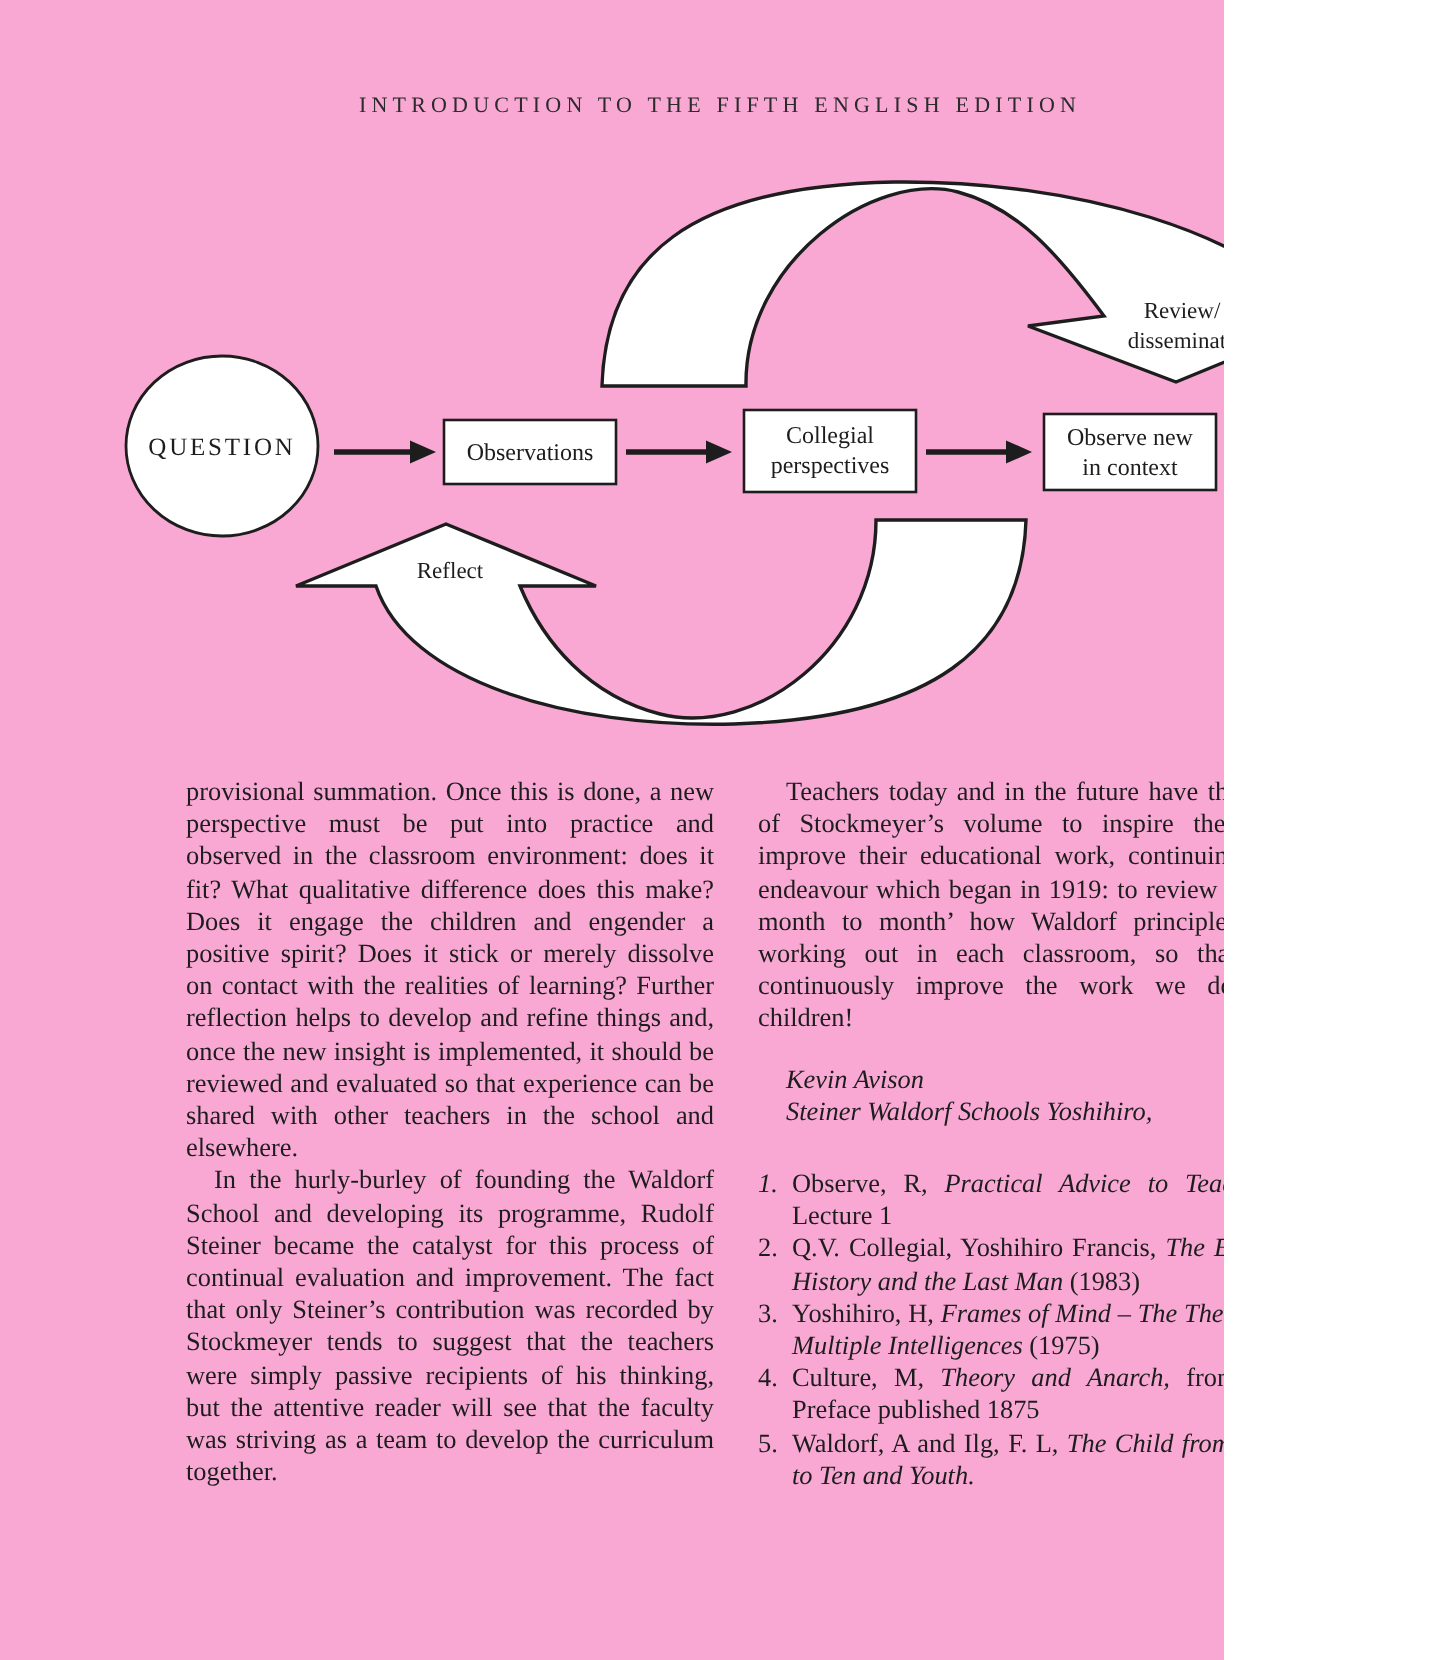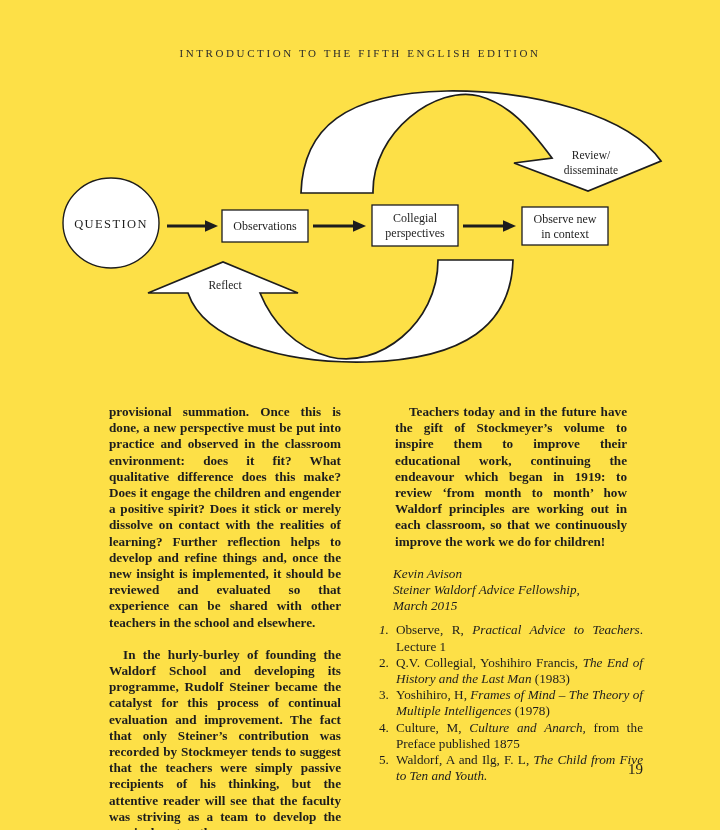--- a/index.html
+++ b/index.html
@@ -1,38 +1,38 @@
 <!DOCTYPE html>
 <html><head>
 <meta charset="utf-8">
 <style>
   html,body { margin:0; padding:0; background:#ffffff; }
   .page {
-    position:relative; width:720px; height:830px; background:#fde047;
+    position:relative; width:612px; height:830px; background:#f9a8d4;
     font-family:"Liberation Serif", serif; color:#1d1d1d; overflow:hidden;
   }
   .running-head {
     position:absolute; top:47px; left:0; width:720px; text-align:center;
     font-size:11px; letter-spacing:2.6px; color:#2b2b2b; white-space:nowrap;
   }
   svg.diagram { position:absolute; top:85px; left:0; }
   .swoosh { fill:#ffffff; stroke:#1d1d1d; stroke-width:1.7; }
   .node-box { fill:#ffffff; stroke:#1d1d1d; stroke-width:1.3; }
   .node-ellipse { fill:#ffffff; stroke:#1d1d1d; stroke-width:1.4; }
   .flow-line { stroke:#1d1d1d; stroke-width:2.8; }
   .flow-head { fill:#1d1d1d; stroke:none; }
   .dia-label { font-family:"Liberation Serif", serif; fill:#1d1d1d; }
   .columns {
     position:absolute; top:388px; left:93px; width:550px;
     display:flex; gap:22px;
   }
   .col { width:264px; font-size:13.2px; line-height:16.2px; text-align:justify; }
-  .col p { margin:16px;font-weight:bold; }
+  .col p { margin:0; }
   p.indent { text-indent:14px; }
-  .signature { font-style:italic; margin:14px 0 8px 14px;font-family:Liberation Serif, serif; }
+  .signature { font-style:italic; margin:14px 0 20px 14px;font-family:Liberation Serif, serif; }
   .refs .ref { position:relative; padding-left:17px; text-align:justify; }
   .refs .ref .num { position:absolute; left:0; top:0; }
   .refs .ref.first-num-italic .num { font-style:italic; }
   .refs .ref i { font-style:italic; }
   .page-number {
     position:absolute; top:761px; left:379px; width:264px;
     text-align:right; font-size:15px; color:#1d1d1d;
   }
 </style>
 </head>
@@ -102,36 +102,35 @@
     <div class="col">
       <p>provisional summation. Once this is done, a new perspective must be put into practice and observed in the classroom environment: does it fit? What qualitative difference does this make? Does it engage the children and engender a positive spirit? Does it stick or merely dissolve on contact with the realities of learning? Further reflection helps to develop and refine things and, once the new insight is implemented, it should be reviewed and evaluated so that experience can be shared with other teachers in the school and elsewhere.</p>
       <p class="indent">In the hurly-burley of founding the Waldorf School and developing its programme, Rudolf Steiner became the catalyst for this process of continual evaluation and improvement. The fact that only Steiner’s contribution was recorded by Stockmeyer tends to suggest that the teachers were simply passive recipients of his thinking, but the attentive reader will see that the faculty was striving as a team to develop the curriculum together.</p>
     </div>
 
     <div class="col">
       <p class="indent">Teachers today and in the future have the gift of Stockmeyer’s volume to inspire them to improve their educational work, continuing the endeavour which began in 1919: to review ‘from month to month’ how Waldorf principles are working out in each classroom, so that we continuously improve the work we do for children!</p>
 
       <div class="signature">
         <div>Kevin Avison</div>
-        <div>Steiner Waldorf Advice Fellowship,</div>
-        <div>March 2015</div>
+        <div>Steiner Waldorf Schools Yoshihiro,</div>
       </div>
 
       <div class="refs">
         <div class="ref first-num-italic">
           <span class="num">1.</span><span>Observe, R, </span><i>Practical Advice to Teachers</i><span>. Lecture 1</span>
         </div>
         <div class="ref">
           <span class="num">2.</span><span>Q.V. Collegial, Yoshihiro Francis, </span><i>The End of History and the Last Man</i><span> (1983)</span>
         </div>
         <div class="ref">
-          <span class="num">3.</span><span>Yoshihiro, H, </span><i>Frames of Mind – The Theory of Multiple Intelligences</i><span> (1978)</span>
+          <span class="num">3.</span><span>Yoshihiro, H, </span><i>Frames of Mind – The Theory of Multiple Intelligences</i><span> (1975)</span>
         </div>
         <div class="ref">
-          <span class="num">4.</span><span>Culture, M, </span><i>Culture and Anarch,</i><span> from the Preface published 1875</span>
+          <span class="num">4.</span><span>Culture, M, </span><i>Theory and Anarch,</i><span> from the Preface published 1875</span>
         </div>
         <div class="ref">
           <span class="num">5.</span><span>Waldorf, A and Ilg, F. L, </span><i>The Child from Five to Ten and Youth.</i><span></span>
         </div>
       </div>
     </div>
 
   </div>
 
   <div class="page-number">19</div>

